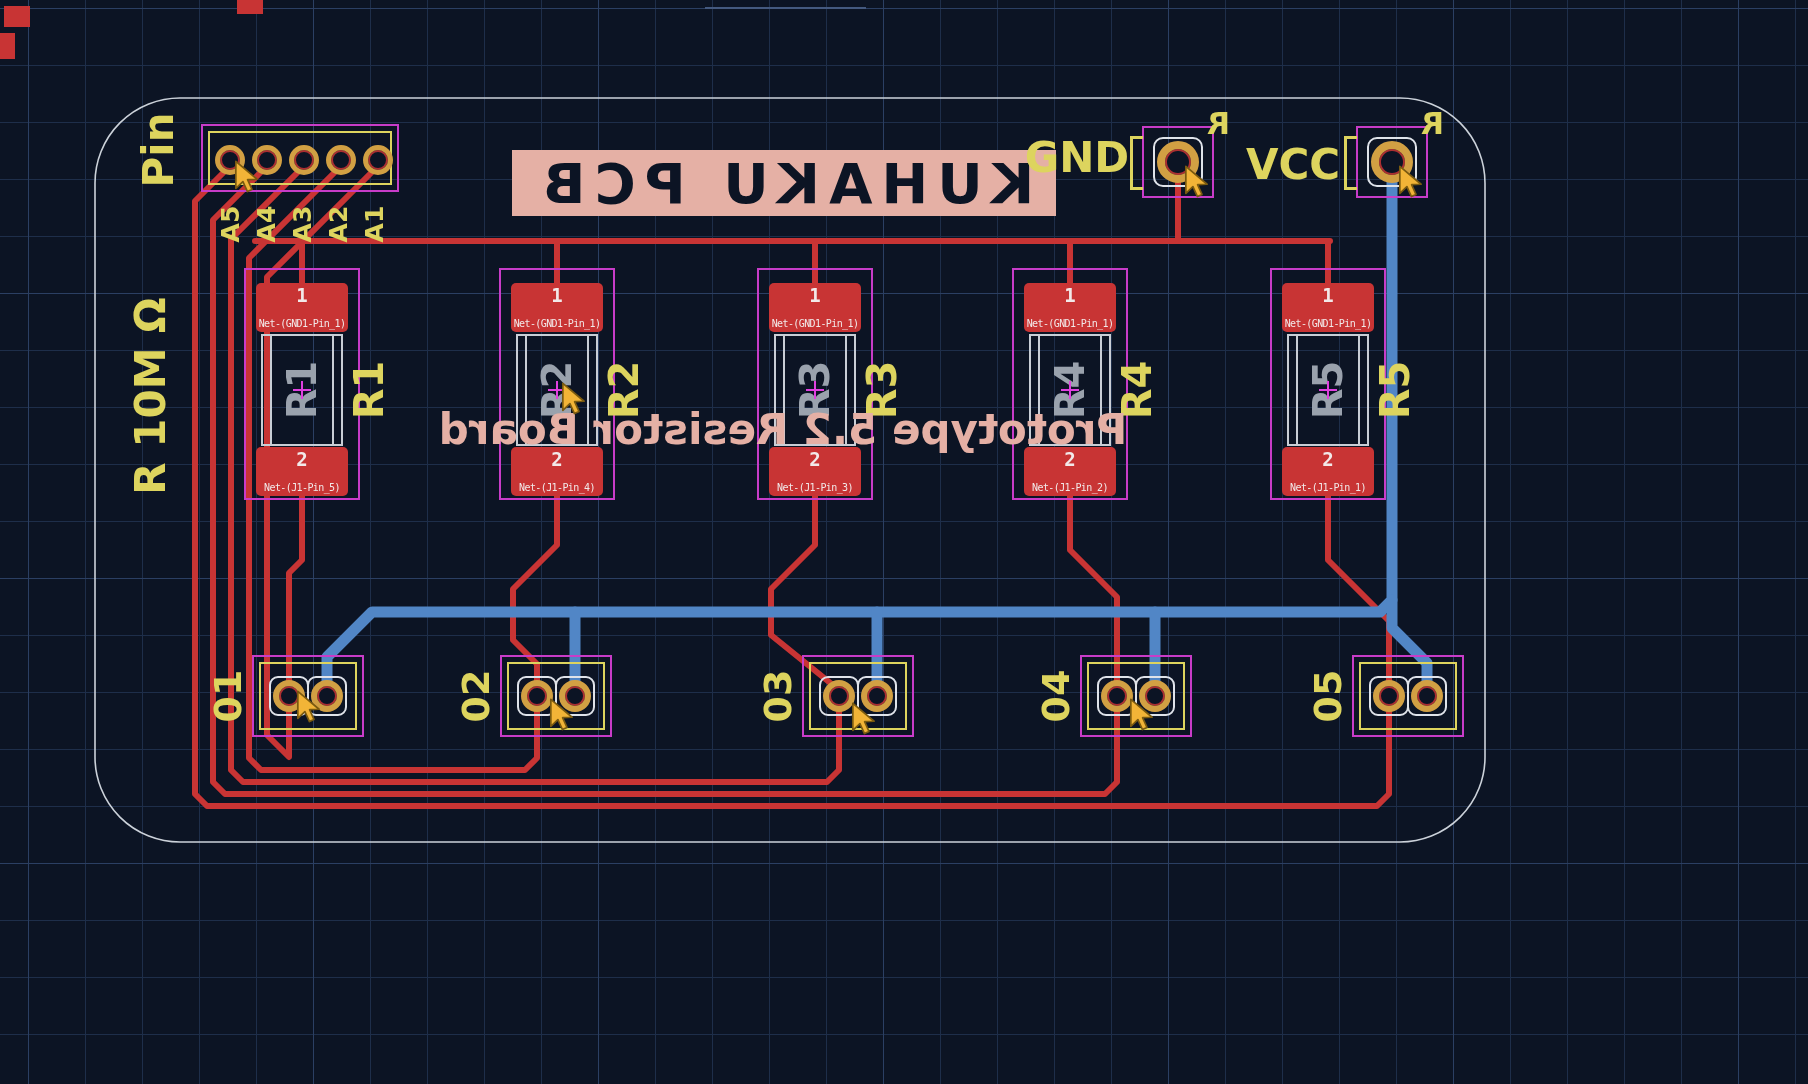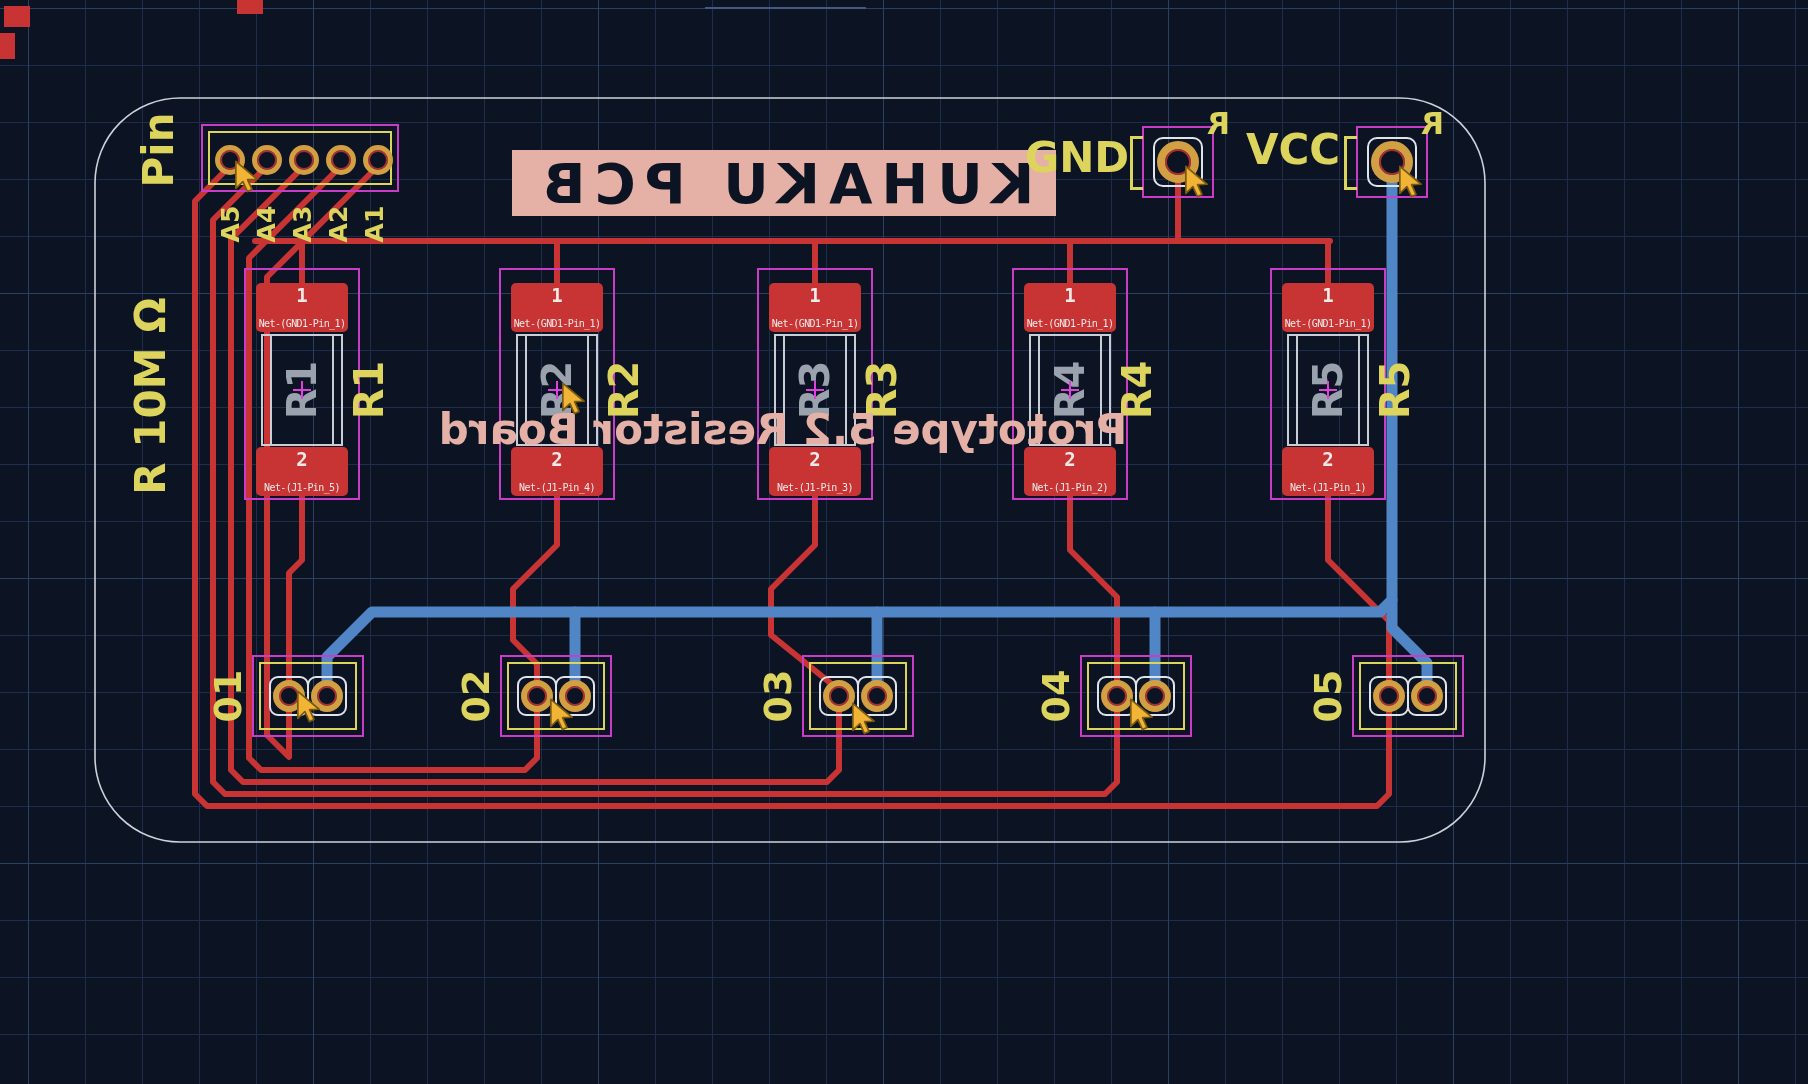--- a/index.html
+++ b/index.html
@@ -176,21 +176,21 @@
   <div class="subtitle">Prototype 5.2 Resistor Board</div>
 
   <div class="txt ylabel" style="left:1077px;top:157px;transform:translate(-50%,-50%)">GND</div>
   <div class="power" style="left:1178px">
     <div class="pcourt"></div>
     <div class="ppad"></div>
     <div class="pbrack"></div>
     <div class="mirrR">R</div>
   </div>
 
-  <div class="txt ylabel" style="left:1293px;top:149px;transform:translate(-50%,-50%)">VCC</div>
+  <div class="txt ylabel" style="left:1293px;top:164px;transform:translate(-50%,-50%)">VCC</div>
   <div class="power" style="left:1392px">
     <div class="pcourt"></div>
     <div class="ppad"></div>
     <div class="pbrack"></div>
     <div class="mirrR">R</div>
   </div>
 
   <div class="resistor" style="left:302px">
     <div class="rpad p1">
       <div class="padnum">1</div>

